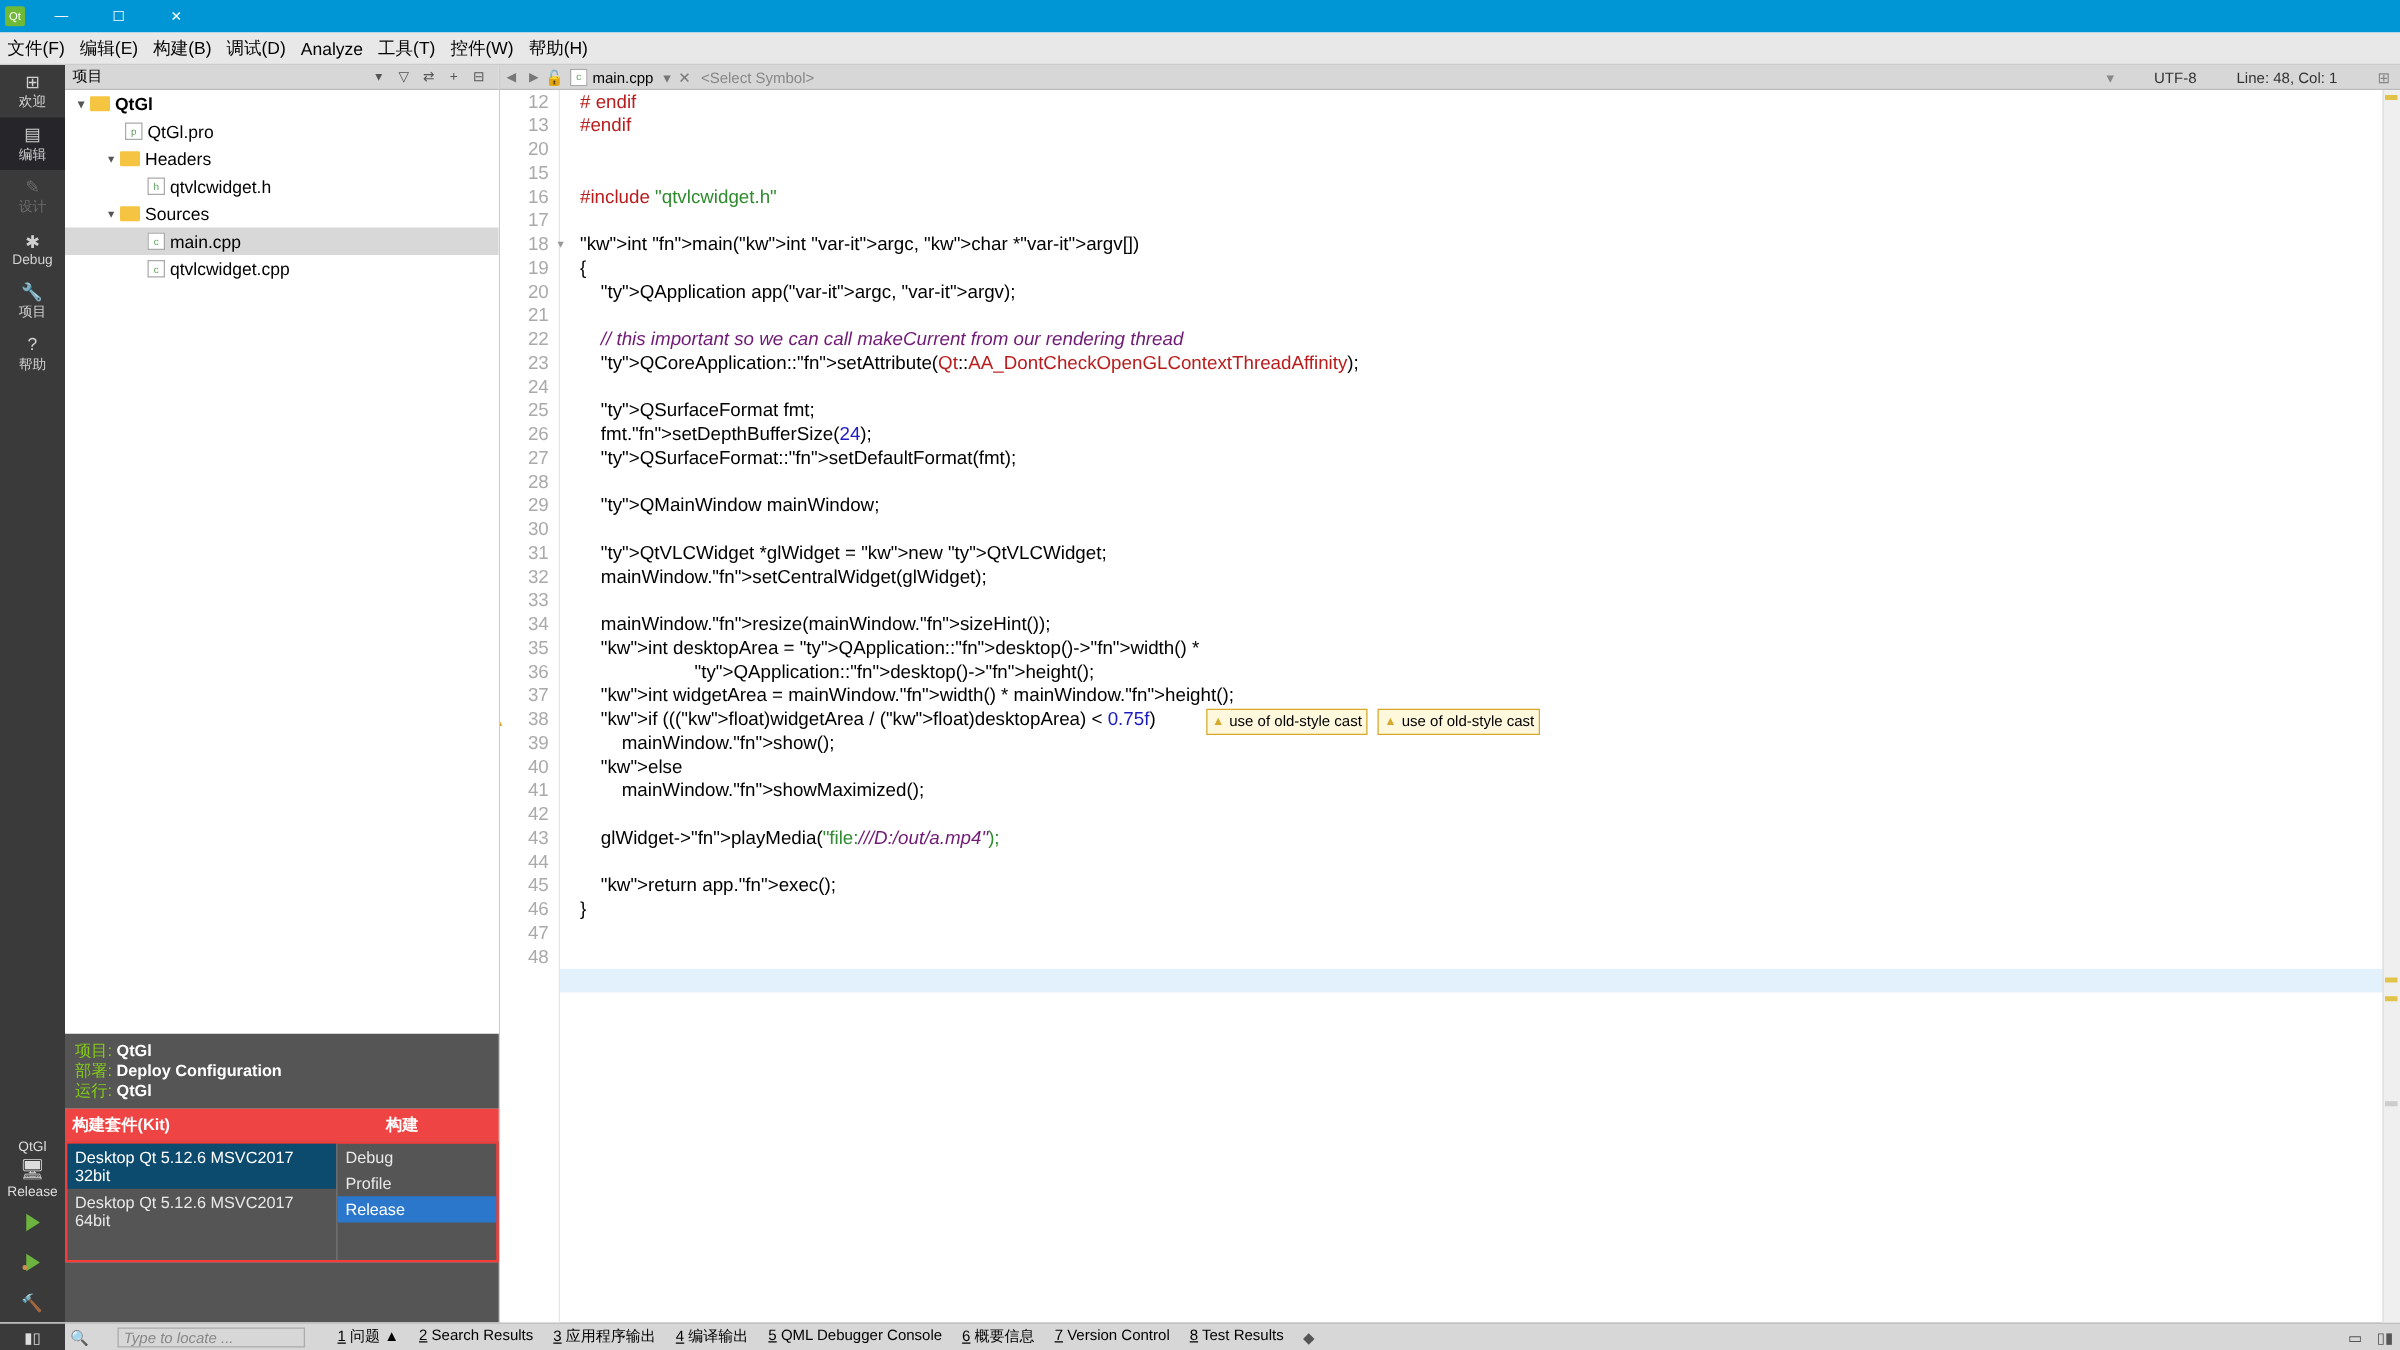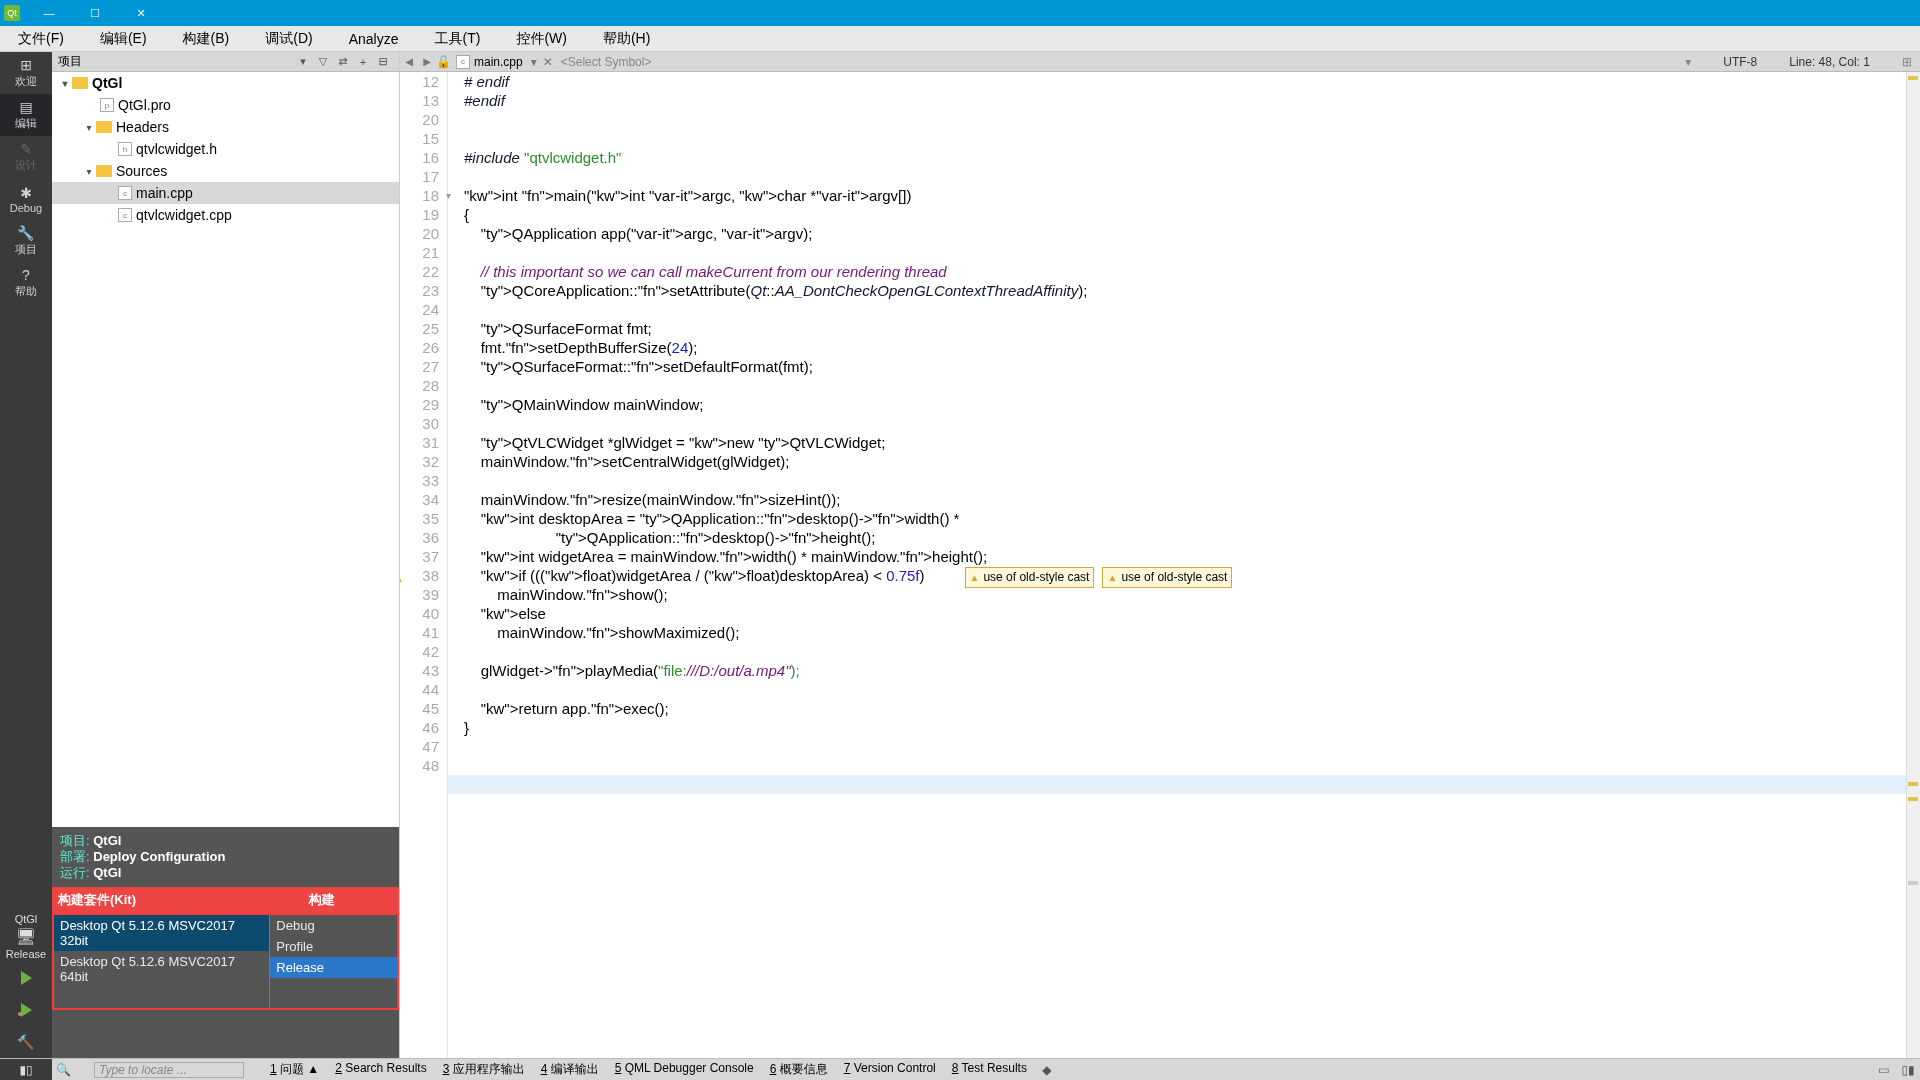--- a/index.html
+++ b/index.html
@@ -6,21 +6,21 @@
 body { width: 1920px; height: 1080px; overflow: hidden; background: #fff; display: flex; flex-direction: column; font-size: 14px; }
 
 
 .title-bar { height: 26px; background: #0096d6; color: #fff; display: flex; align-items: center; padding: 0 4px; font-size: 13px; }
 .title-bar .app-icon { width: 16px; height: 16px; background: #6fb936; border-radius: 2px; margin-right: 6px; font-size: 9px; color: #fff; display: flex; align-items: center; justify-content: center; }
 .title-bar .title-text { flex: 1; }
 .title-bar .win-btn { width: 46px; height: 26px; display: flex; align-items: center; justify-content: center; cursor: pointer; font-size: 11px; }
 
 
 .menu-bar { height: 26px; background: #e8e8e8; display: flex; align-items: center; border-bottom: 1px solid #ccc; }
-.menu-item { padding: 0 18px; height: 100%; display: flex; align-items: center; font-size: 14px; cursor: pointer; }
+.menu-item { padding: 0 6px; height: 100%; display: flex; align-items: center; font-size: 14px; cursor: pointer; }
 
 
 .main { flex: 1; display: flex; min-height: 0; }
 
 
 .mode-bar { width: 52px; background: #3a3a3a; color: #d0d0d0; display: flex; flex-direction: column; font-size: 11px; }
 .mode-item { height: 42px; display: flex; flex-direction: column; align-items: center; justify-content: center; cursor: pointer; padding: 2px 0; }
 .mode-item.active { background: #26262a; }
 .mode-item.disabled { color: #6a6a6a; }
 .mode-icon { font-size: 14px; margin-bottom: 1px; }
@@ -46,21 +46,21 @@
 .exp { width: 14px; text-align: center; color: #555; font-size: 10px; }
 .icon-folder { width: 16px; height: 12px; background: #f5c542; border-radius: 1px; margin-right: 4px; }
 .icon-file { width: 14px; height: 14px; background: #fff; border: 1px solid #aaa; margin-right: 4px; display: flex; align-items: center; justify-content: center; font-size: 8px; color: #5a9e5a; }
 .tree-row.depth1 { padding-left: 6px; font-weight: bold; }
 .tree-row.depth2 { padding-left: 30px; }
 .tree-row.depth3 { padding-left: 48px; }
 .tree-row.depth4 { padding-left: 66px; }
 
 
 .kit-info { background: #555; color: #e8e8e8; padding: 6px 8px; font-family: Consolas, monospace; font-size: 13px; line-height: 16px; }
-.kit-info .lbl { color: #5eead4; }
+.kit-info .lbl { color: #84cc16; }
 .kit-info .val { color: #fff; font-weight: bold; }
 .kit-table { background: #555; color: #e8e8e8; display: flex; border: 2px solid #f63b3b; font-family: Consolas, monospace; font-size: 13px; }
 .kt-col1 { flex: 1.7; display: flex; flex-direction: column; }
 .kt-col2 { flex: 1; display: flex; flex-direction: column; border-left: 1px solid #777; }
 .kt-cell { padding: 3px 6px; }
 .kt-cell.sel-kit { background: #0c4a6e; color: #fff; }
 .kt-cell.sel-build { background: #2b77cc; color: #fff; }
 .kit-floor { background: #555; height: 48px; }
 
 
@@ -77,21 +77,21 @@
 
 
 .code-wrap { flex: 1; display: flex; font-family: Consolas, "Courier New", monospace; font-size: 15px; line-height: 19px; overflow: hidden; }
 .gutter { width: 48px; text-align: right; color: #aaa; padding-right: 8px; background: #fff; border-right: 1px solid #e5e5e5; position: relative; }
 .gutter .ln { height: 19px; position: relative; }
 .gutter .warn::before { content: "▲"; color: #d6a92c; position: absolute; left: -6px; font-size: 10px; top: 3px; }
 .gutter .fold::after { content: "▾"; color:#999; position:absolute; right:-12px; top:0; font-size:10px; }
 .code { flex: 1; white-space: pre; overflow: auto; position: relative; }
 .cl { height: 19px; padding-left: 16px; }
 .cl.cur { background: #e3f1fd; }
-.ty { color: #0f172a; font-style: italic; }
+.ty { color: #b91c1c; }
 .str { color: #2e8b2e; }
 .num { color: #1c1cc0; }
 .cm { color: #701a75; font-style: italic; }
 .warn-badge { display: inline-flex; align-items: center; background: #fff8dc; border: 1px solid #d6a92c; font-size: 12px; padding: 0 4px; margin-left: 40px; }
 .warn-badge.right2 { margin-left: 8px; }
 .warn-badge::before { content: "▲"; color: #d6a92c; margin-right: 4px; font-size: 10px; }
 .scroll-marks { position:absolute; right:0; top:0; width:14px; height:100%; background:#efefef; border-left:1px solid #ddd; }
 .scroll-marks .m { position:absolute; right:2px; width:10px; height:4px; background:#e2c34a; }
 .scroll-marks .m2 { top:72%; }
 .scroll-marks .m3 { top:73.5%; }

